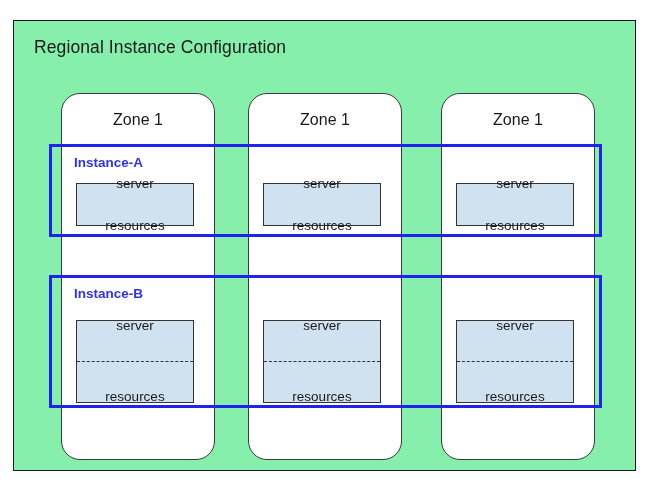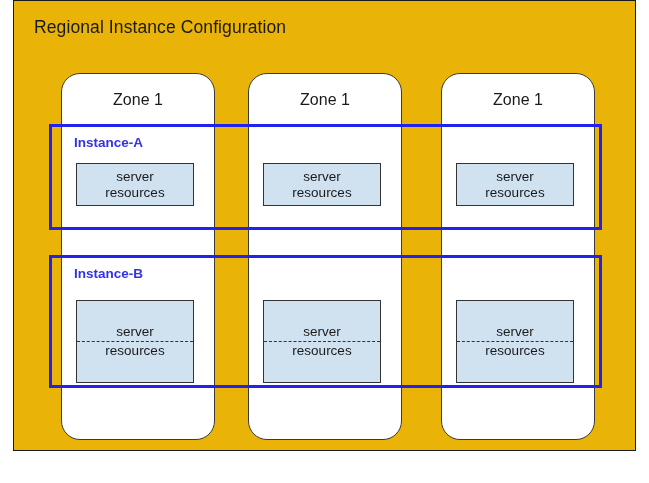--- a/index.html
+++ b/index.html
@@ -12,25 +12,25 @@
     height: 483px;
     position: relative;
     font-family: "Liberation Sans", sans-serif;
     overflow: hidden;
   }
 
   
   #region-frame {
     position: absolute;
     left: 13px;
-    top: 0;
+    top: 20px;
     width: 623px;
     height: 451px;
     box-sizing: border-box;
-    background: #eab308;
+    background: #86efac;
     border: 1.3px solid #1a1a1a;
   }
   #region-title {
     position: absolute;
     left: 20px;
     top: 16px;
     font-size: 17.5px;
     color: #1a1a1a;
     white-space: nowrap;
     letter-spacing: 0.1px;
@@ -64,21 +64,21 @@
   
   .instance-band {
     position: absolute;
     left: 35px;
     width: 553px;
     box-sizing: border-box;
     border: 3px solid #2222ee;
     background: transparent;
     pointer-events: none;
   }
-  #instance-band-a { top: 123px;  height: 106px; }
+  #instance-band-a { top: 123px;  height: 93px; }
   #instance-band-b { top: 254px;  height: 133px; }
 
   .instance-label {
     position: absolute;
     left: 22px;
     top: 8px;
     font-size: 13.5px;
     font-weight: bold;
     color: #3232e6;
     white-space: nowrap;
@@ -87,20 +87,21 @@
   
   .res-box {
     position: absolute;
     box-sizing: border-box;
     background: #d0e1f0;
     border: 1.15px solid #333333;
     font-size: 13.5px;
     color: #1a1a1a;
     text-align: center;
     line-height: 1.18;
+    gap: 26px;
   }
   .res-box .res-line {
     display: block;
     white-space: nowrap;
   }
 
   
   .res-box.type-a {
     width: 118px;
     height: 43px;

